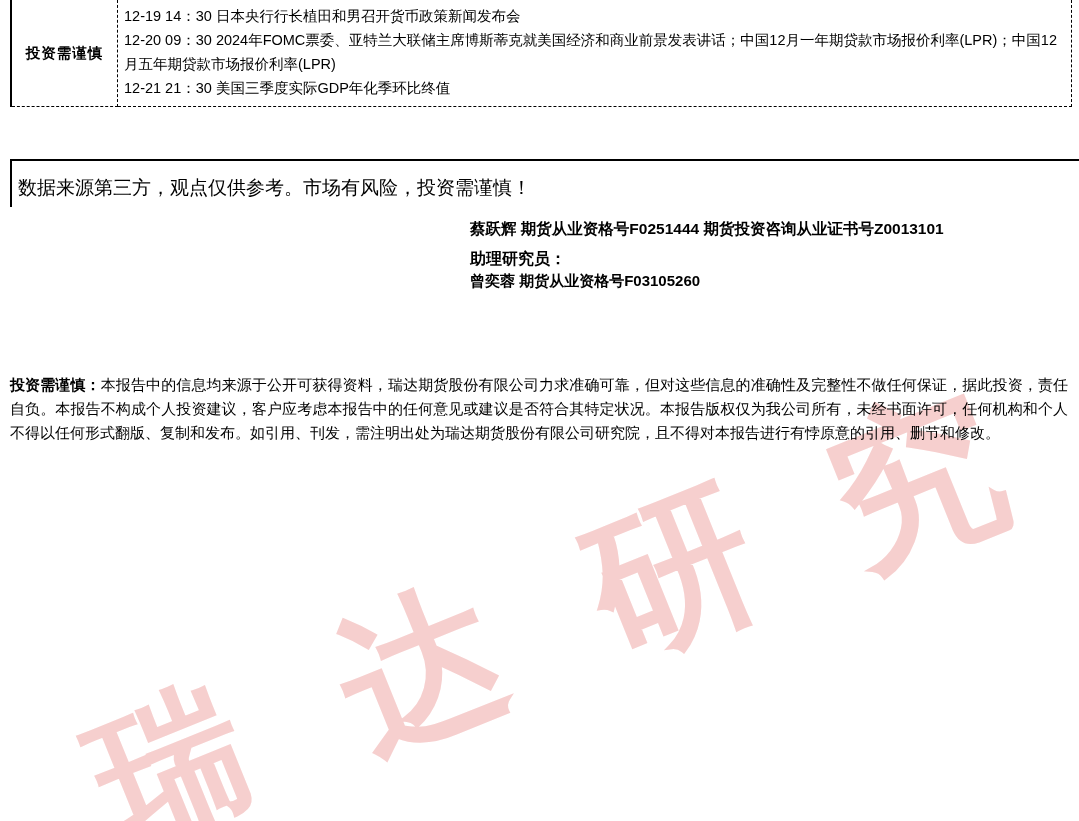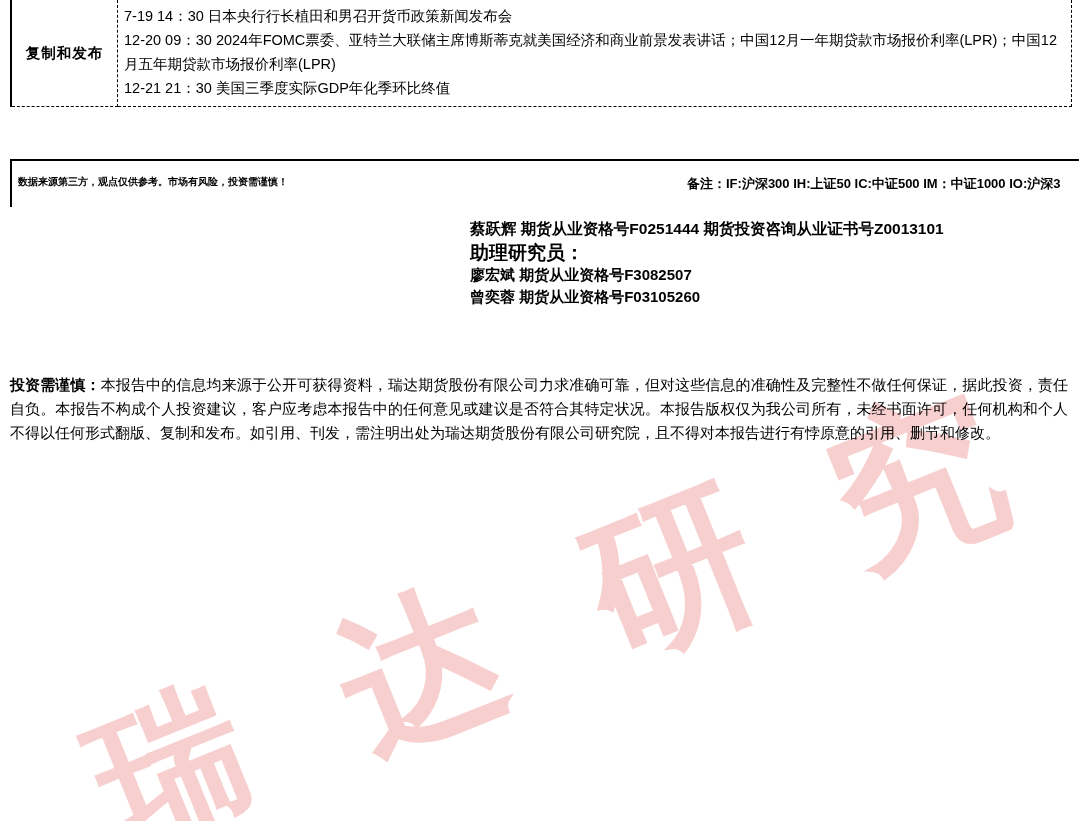--- a/index.html
+++ b/index.html
@@ -93,22 +93,22 @@
     width: 1069px;
     height: 48px;
     border-top: 2px solid #000;
     border-left: 2px solid #000;
     box-sizing: border-box;
   }
   .foot-source {
     position: absolute;
     left: 6px;
     top: 14px;
-    font-size: 10px;
-    font-weight: 700;
+    font-size: 19px;
+    font-weight: 400;
     white-space: nowrap;
   }
   .foot-note {
     position: absolute;
     left: 675px;
     top: 14px;
     font-size: 13px;
     font-weight: 700;
     white-space: nowrap;
   }
@@ -120,24 +120,24 @@
     top: 218px;
     width: 600px;
   }
   .analyst-main {
     font-size: 15.5px;
     font-weight: 700;
     line-height: 22px;
     white-space: nowrap;
   }
   .assistant-title {
-    font-size: 19px;
+    font-size: 16px;
     font-weight: 700;
     line-height: 22px;
-    margin-top: 2px;
+    margin-top: 8px;
   }
   .analyst-line {
     font-size: 15px;
     font-weight: 700;
     line-height: 22px;
     white-space: nowrap;
   }
 
   
   .disclaimer {
@@ -162,40 +162,38 @@
   <span class="wm-char wm-3">研</span>
   <span class="wm-char wm-4">究</span>
 </div>
 
 <div class="page">
 
   <div class="table-wrap">
     <table class="focus-table">
       <tbody>
           <tr>
-        <td class="focus-label">复制和发布</td>
+        <td class="focus-label">投资需谨慎</td>
         <td class="focus-body">
-          <div class="line">7-19 14：30 日本央行行长植田和男召开货币政策新闻发布会</div>
+          <div class="line">12-19 14：30 日本央行行长植田和男召开货币政策新闻发布会</div>
           <div class="line wrap">12-20 09：30 2024年FOMC票委、亚特兰大联储主席博斯蒂克就美国经济和商业前景发表讲话；中国12月一年期贷款市场报价利率(LPR)；中国12月五年期贷款市场报价利率(LPR)</div>
           <div class="line">12-21 21：30 美国三季度实际GDP年化季环比终值</div>
         </td>
       </tr>
     </tbody>
       </table>
   </div>
 
   <div class="foot-row">
     <div class="foot-source">数据来源第三方，观点仅供参考。市场有风险，投资需谨慎！</div>
-    <div class="foot-note">备注：IF:沪深300 IH:上证50 IC:中证500 IM：中证1000 IO:沪深3</div>
   </div>
 
   <div class="analysts">
     <div class="analyst-main">蔡跃辉  期货从业资格号F0251444  期货投资咨询从业证书号Z0013101</div>
     <div class="assistant-title">助理研究员：</div>
-    <div class="analyst-line">廖宏斌  期货从业资格号F3082507</div>
     <div class="analyst-line">曾奕蓉  期货从业资格号F03105260</div>
   </div>
 
   <div class="disclaimer">
     <b>投资需谨慎：</b><span>本报告中的信息均来源于公开可获得资料，瑞达期货股份有限公司力求准确可靠，但对这些信息的准确性及完整性不做任何保证，据此投资，责任自负。本报告不构成个人投资建议，客户应考虑本报告中的任何意见或建议是否符合其特定状况。本报告版权仅为我公司所有，未经书面许可，任何机构和个人不得以任何形式翻版、复制和发布。如引用、刊发，需注明出处为瑞达期货股份有限公司研究院，且不得对本报告进行有悖原意的引用、删节和修改。</span>
   </div>
 
 </div>
 
 </body></html>

